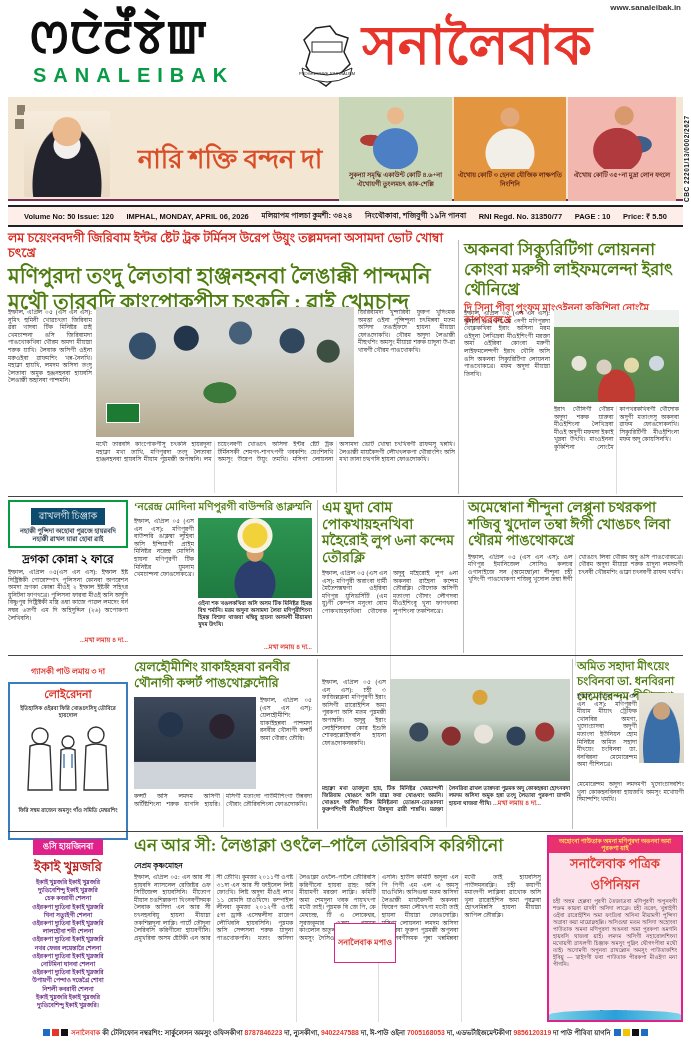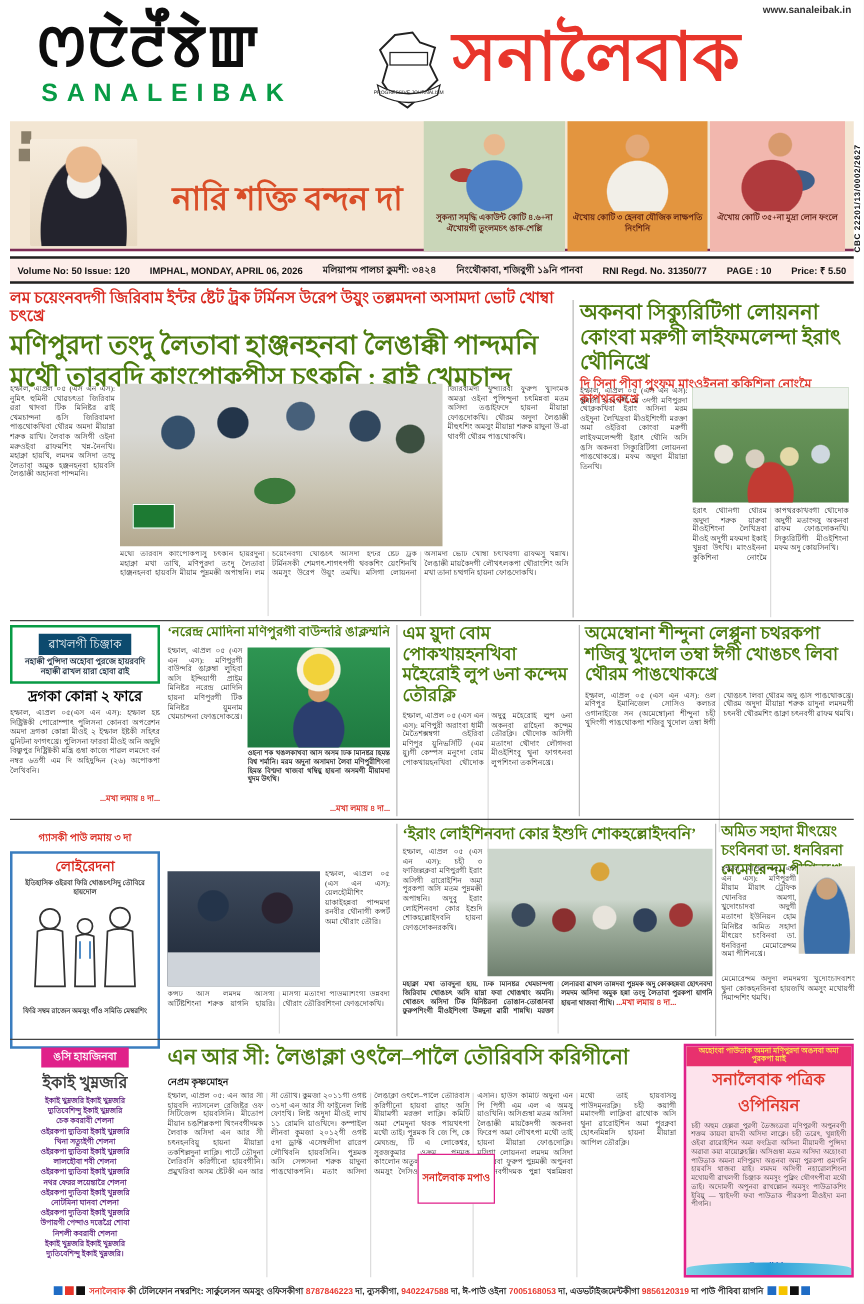--- a/index.html
+++ b/index.html
@@ -38,21 +38,21 @@
            radial-gradient(ellipse at 50% 78%, #f2efe8 0 24px, rgba(0,0,0,0) 25px); }
   .girl3 { background: radial-gradient(circle at 52% 26%, #d89a6d 0 9px, rgba(0,0,0,0) 10px),
            radial-gradient(ellipse at 46% 74%, #b03a3d 0 24px, rgba(0,0,0,0) 25px),
            radial-gradient(ellipse at 66% 66%, #3e5f8a 0 12px, rgba(0,0,0,0) 13px); }
   .cbc { position:absolute; top:98px; right:1px; height:104px; writing-mode:vertical-rl; transform:rotate(180deg);
       font:bold 6.5px "Liberation Sans", sans-serif; color:#111; letter-spacing:.5px; }
 
   
   .infobar { position:absolute; top:205px; left:8px; width:675px; height:22px; background:#fdeeea;
       border-top:2px solid #222; border-bottom:2px solid #222; display:flex; align-items:center;
-      justify-content:space-between; padding:0 6px; font:bold 7.5px "Liberation Sans", sans-serif; color:#111; }
+      justify-content:space-between; padding:0 16px; font:bold 7.5px "Liberation Sans", sans-serif; color:#111; }
 
   
   .kicker { font-size:12.5px; font-weight:bold; color:#d92a20; line-height:15px; }
   .headline { font-weight:bold; color:#4d7c0f; }
   .subhead { font-weight:bold; color:#e03a2f; }
   .body { font-size:6px; line-height:7.6px; text-align:justify; color:#222; overflow:hidden; }
   .cols2 { column-count:2; column-gap:6px; column-rule:1px solid #ddd; }
   .cols3 { column-count:3; column-gap:6px; column-rule:1px solid #ddd; }
   .cols5 { column-count:5; column-gap:6px; column-rule:1px solid #ddd; }
   .jump { color:#d92a20; font-weight:bold; font-size:6.5px; text-align:right; }
@@ -157,21 +157,21 @@
   .memo-photo { position:absolute; top:34px; left:66px; width:45px; height:70px;
       background:
       radial-gradient(circle at 50% 26%, #caa27c 0 8px, rgba(0,0,0,0) 9px),
       radial-gradient(ellipse at 50% 78%, #3a6ea8 0 18px, rgba(0,0,0,0) 19px),
       linear-gradient(#e8e4da,#d8d2c4); }
   .memo-bottom { position:absolute; top:122px; left:4px; width:107px; height:46px; }
 
   
   .poemcol { position:absolute; top:835px; left:8px; width:120px; height:186px; text-align:center; }
   .poem-tag { display:inline-block; background:#e0218a; color:#fff; font-size:8.5px; font-weight:bold; padding:1px 10px; }
-  .poem-title { font-size:13px; font-weight:bold; color:#404040; margin-top:2px; }
+  .poem-title { font-size:13px; font-weight:bold; color:#b91c1c; margin-top:2px; }
   .poem-line { font-size:6px; line-height:8.2px; font-weight:bold; color:#5a1d7a; }
 
   .nrc { position:absolute; top:835px; left:134px; width:407px; height:186px; }
   .nrc .headline { font-size:17px; line-height:22px; white-space:nowrap; overflow:hidden; }
   .nrc-byline { font-size:7.5px; font-weight:bold; color:#111; margin:3px 0 2px; }
   .nrc-body { height:148px; }
   .nrc-inset { position:absolute; top:88px; left:200px; width:62px; height:40px; background:#fff; border:1.5px solid #e0218a;
       display:flex; align-items:center; justify-content:center; text-align:center; padding:2px; }
   .nrc-inset span { font-size:8px; font-weight:bold; color:#d92a20; line-height:10px; }
 
@@ -296,27 +296,27 @@
   </div>
 
   <div class="m-col4">
     <div class="headline">অমেম্বোনা শীন্দুনা লেপ্পুনা চথরকপা শজিবু খুদোল তম্বা ঈগী খোঙচৎ লিবা থৌরম পাঙথোকখ্রে</div>
     <div class="body cols2">ইম্ফাল, এপ্রিল ০৫ (এস এন এস): ওল মণিপুর ইমানিজেল সোসিও কলচর ওগানাইজে সন (অমেম্বো)না শীন্দুনা চহী খুদিংগী পাঙথোকপা শজিবু খুদোল তম্বা ঈগী খোঙচৎ লিবা থৌরম অদু ঙসি পাঙথোকখ্রে। থৌরম অদুদা মীয়াম্না শরুক য়াদুনা লমদমগী চৎনবী থৌরমশিং ঙাক্না চৎনবগী ৱাফম থমখি।</div>
   </div>
 
   <div class="hr" style="top:655px"></div>
 
   <div class="b3-left">
+    <div class="headline">য়েলহৌমীশিং য়াকাইহন্নবা রনবীর থৌনাগী কন্সর্ট পাঙথোক্লদৌরি</div>
     <div class="photo concert-photo"></div>
     <div class="body concert-side">ইম্ফাল, এপ্রিল ০৫ (এস এন এস): য়েলহৌমীশিং য়াকাইহন্নবা পান্দমদা রনবীর থৌনাগী কন্সর্ট অমা থৌরাং তৌরি।</div>
     <div class="body cols2 concert-bottom">কন্সর্ট অসি লমদম অসিগী অর্টিষ্টশিংনা শরুক য়াগনি হায়রি। মসিগী মতাংদা পাউমীশিংগা উন্নবদা থৌরাং তৌরিবশিংনা ফোঙদোকখি।</div>
   </div>
 
   <div class="b3-center">
-    <div class="headline">‘ইরাং লোইশিনবদা কোর ইশুদি শোকহল্লোইদবনি’</div>
     <div class="body core-side">ইম্ফাল, এপ্রিল ০৫ (এস এন এস): চহী ৩ ফাজিল্লক্লবা মণিপুরগী ইরাং অসিগী ৱারোইশিন অমা পুরকপা অসি মতম পুম্নমক্কী অপাম্বনি। অদুবু ইরাং লোইশিনবদা কোর ইশুদি শোকহল্লোইদবনি হায়না ফোঙদোকনরকখি।</div>
     <div class="photo trophy-photo"></div>
     <div class="caption cols2 core-bottom">
       <span>মহাক্না মখা তাবদুনা হায়, টিক মিনিষ্টর খেমচান্দগী জিরিবাম খোঙচৎ অসি য়াম্না ফবা খোঙথাং অমনি। খোঙচৎ অসিদা টিক মিনিষ্টরনা তোঙান-তোঙানবা ফুরুপশিংগী মীওইশিংগা উন্নদুনা ৱারী শান্নখি। মরক্তা লৈনরিবা ৱাখল তান্নদবা পুম্নমক অদু কোকহন্নবা হোৎনবদা লমদম অসিদা অমুক হন্না তংদু লৈতাবা পুরকপা য়াগনি হায়না থাজবা পীখি।</span>
       <span class="jump">...মখা লমায় ৪ দা...</span>
     </div>
   </div>
 
   <div class="b3-right">
     <div class="headline">অমিত সহাদা মীৎয়েং চংবিনবা ডা. ধনবিরনা মেমোরেন্দম পীশিনখ্রে</div>

